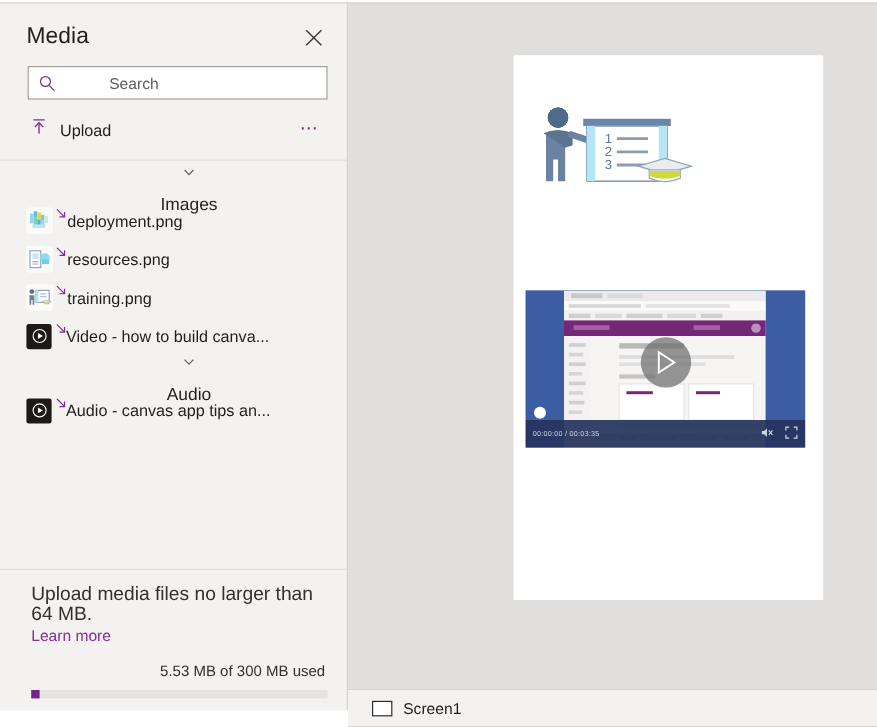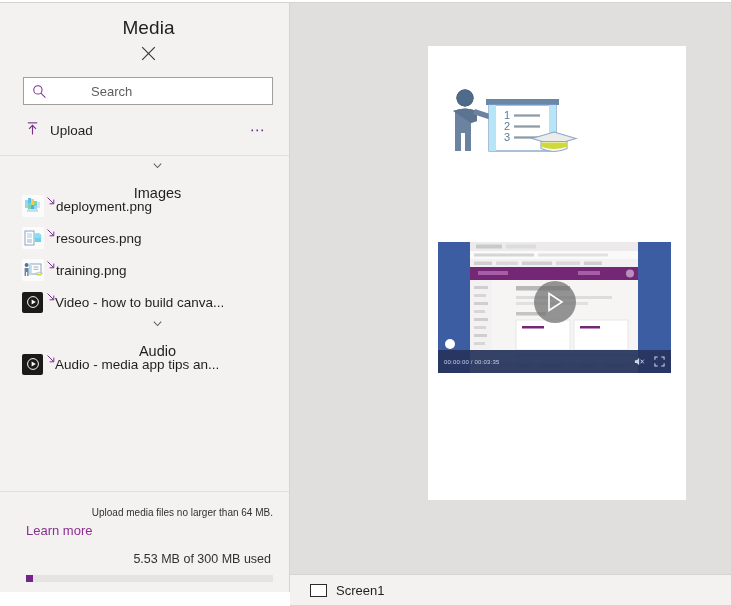--- a/index.html
+++ b/index.html
@@ -34,21 +34,20 @@
     border-top: 1px solid #d6d4d2;
     box-sizing: border-box;
     display: flex;
     flex-direction: column;
   }
   .panel-header {
     display: flex;
     align-items: center;
     justify-content: space-between;
     padding: 14px 14px 6px 22px;
-    flex-direction: column;
   }
   .panel-title {
     font-size: 19px;
     color: #201f1e;
     letter-spacing: .1px;
   }
   .close-btn {
     width: 28px;
     height: 28px;
     display: flex;
@@ -197,24 +196,23 @@
     justify-content: center;
   }
 
   
   .panel-footer {
     flex: 0 0 auto;
     border-top: 1px solid #e1dfdd;
     padding: 12px 16px 10px 26px;
   }
   .footer-note {
-    font-size: 10px;
+    font-size: 16px;
     color: #323130;
     line-height: 17px;
-    text-align: right;
   }
   .learn-more {
     font-size: 13px;
     color: #8a2f8f;
     text-decoration: none;
     cursor: pointer;
     display: inline-block;
     margin-top: 1px;
   }
   .usage-text {
@@ -518,21 +516,21 @@
             <circle cx="8" cy="8" r="6.2" fill="none" stroke="#ffffff" stroke-width="1.1"></circle>
             <polygon points="6.4,5.2 11.2,8 6.4,10.8" fill="#ffffff"></polygon>
           </svg>
         </span>
         <span class="used-arrow">
           <svg width="10" height="10" viewBox="0 0 10 10">
             <line x1="1.5" y1="1.5" x2="7.5" y2="7.5" stroke="#7b2f8c" stroke-width="1"></line>
             <polyline points="7.8,3.6 7.8,7.8 3.6,7.8" fill="none" stroke="#7b2f8c" stroke-width="1"></polyline>
           </svg>
         </span>
-        <span class="item-name">Audio - media app tips an...</span>
+        <span class="item-name">Audio - canvas app tips an...</span>
       </div>
 
     </div>
 
     <div class="panel-footer">
       <div class="footer-note">Upload media files no larger than 64 MB.</div>
       <a class="learn-more">Learn more</a>
       <div class="usage-text">5.53 MB of 300 MB used</div>
       <div class="usage-bar">
         <div class="usage-fill" style="width: 3%;"></div>

